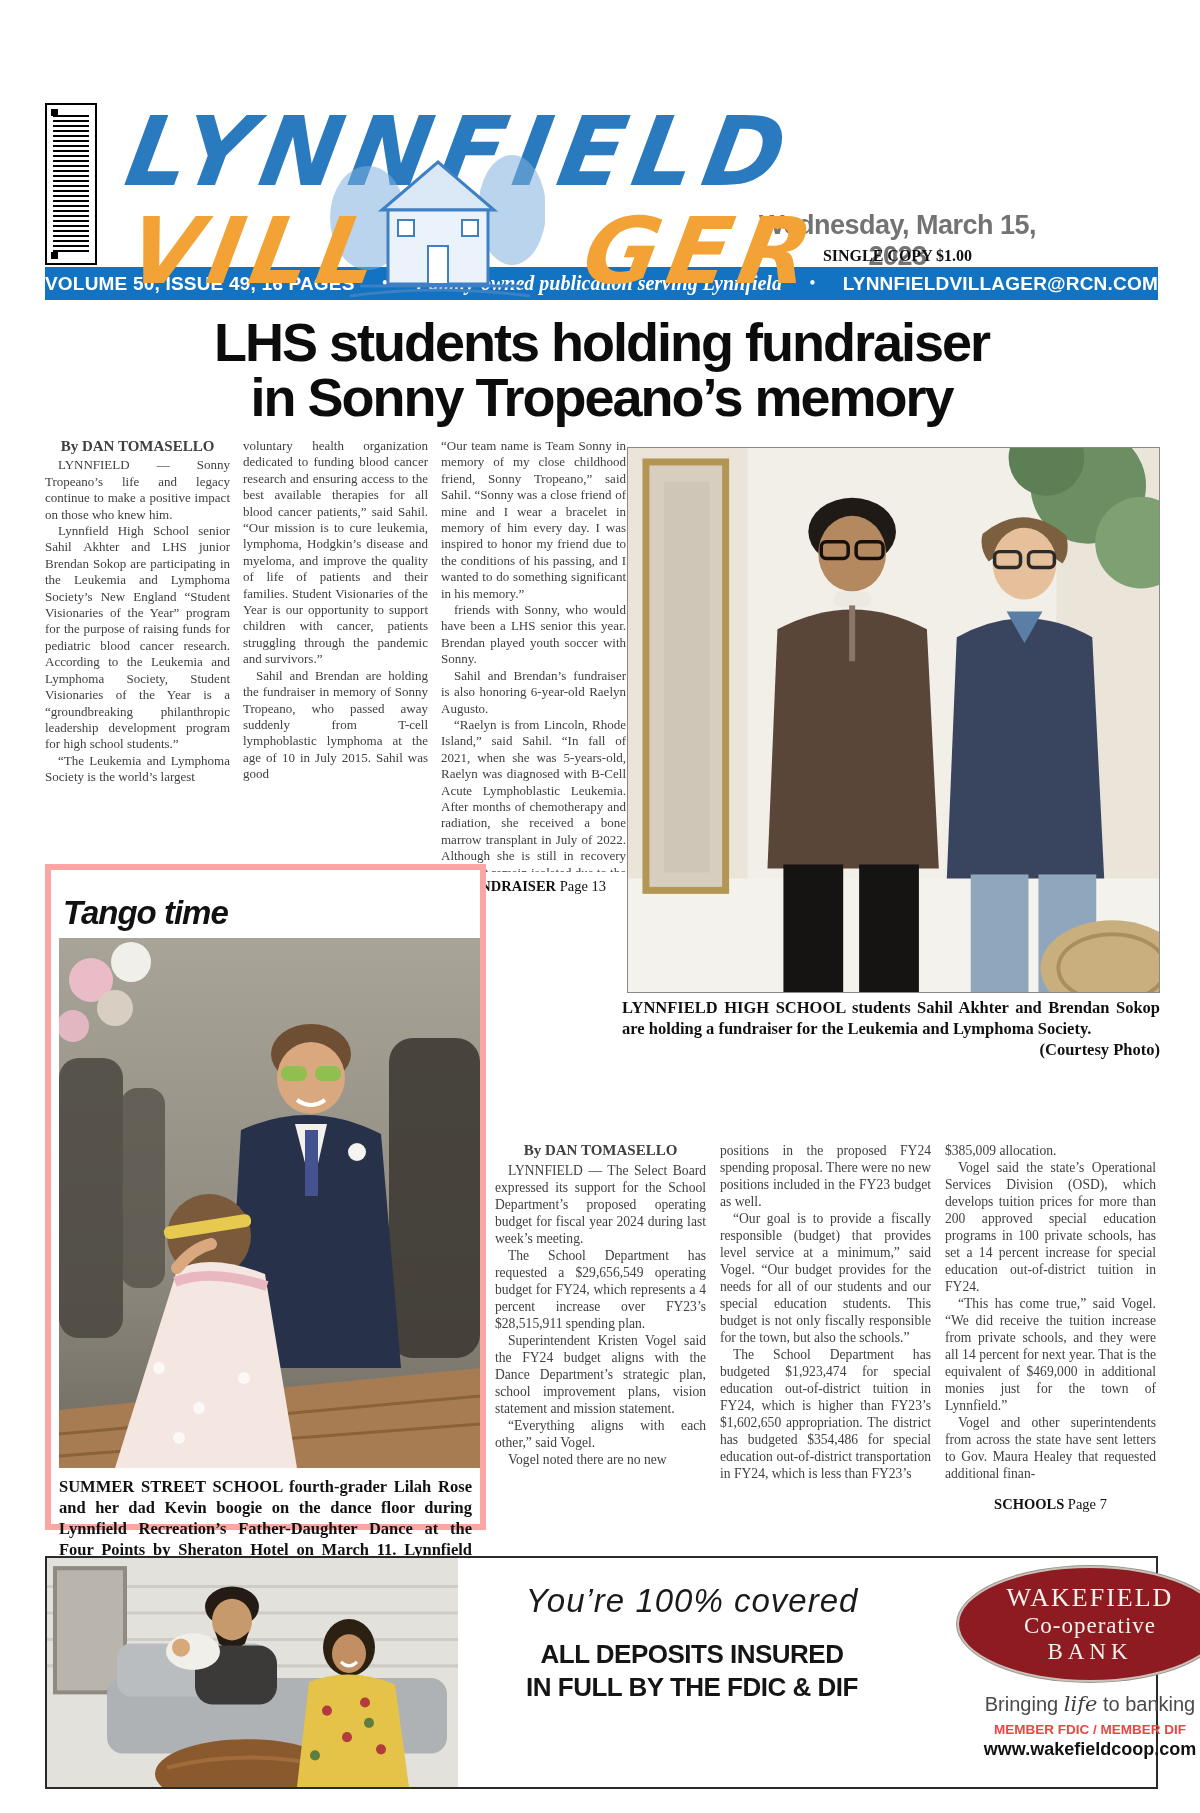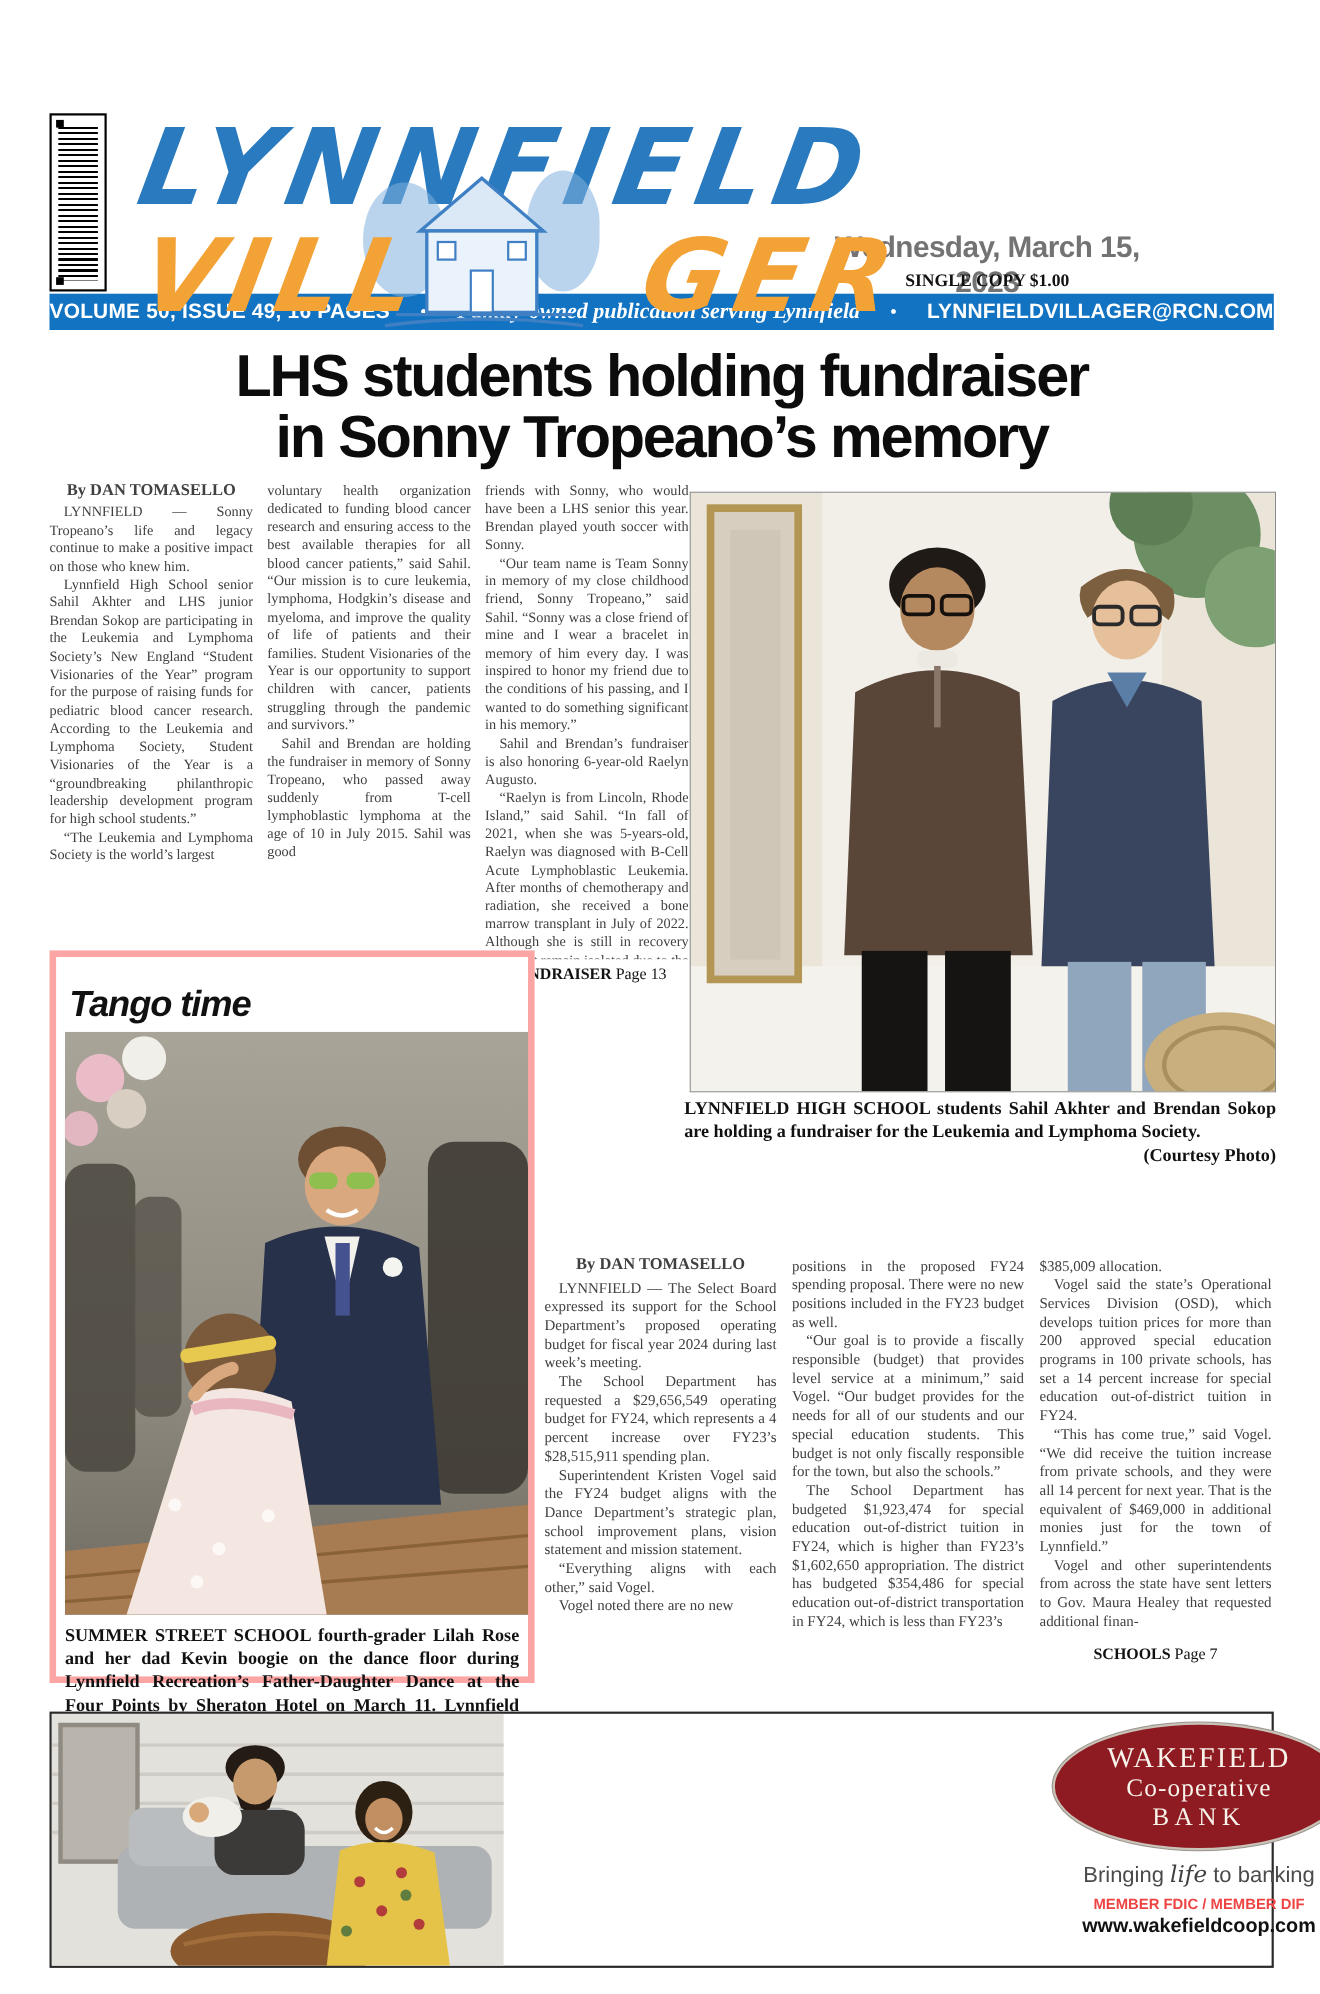--- a/index.html
+++ b/index.html
@@ -127,22 +127,22 @@
       </div>
   </div>
   <div class="abs colabs a1col cont" style="left:243px; height:424px;">
     <div>
         <p>voluntary health organization dedicated to funding blood cancer research and ensuring access to the best available therapies for all blood cancer patients,” said Sahil. “Our mission is to cure leukemia, lymphoma, Hodgkin’s disease and myeloma, and improve the quality of life of patients and their families. Student Visionaries of the Year is our opportunity to support children with cancer, patients struggling through the pandemic and survivors.”</p>
         <p>Sahil and Brendan are holding the fundraiser in memory of Sonny Tropeano, who passed away suddenly from T-cell lymphoblastic lymphoma at the age of 10 in July 2015. Sahil was good</p>
       </div>
   </div>
   <div class="abs colabs a1col cont" style="left:441px; height:434px;">
     <div>
+        <p>“Our team name is Team Sonny in memory of my close childhood friend, Sonny Tropeano,” said Sahil. “Sonny was a close friend of mine and I wear a bracelet in memory of him every day. I was inspired to honor my friend due to the conditions of his passing, and I wanted to do something significant in his memory.”</p>
         <p>friends with Sonny, who would have been a LHS senior this year. Brendan played youth soccer with Sonny.</p>
-        <p>“Our team name is Team Sonny in memory of my close childhood friend, Sonny Tropeano,” said Sahil. “Sonny was a close friend of mine and I wear a bracelet in memory of him every day. I was inspired to honor my friend due to the conditions of his passing, and I wanted to do something significant in his memory.”</p>
         <p>Sahil and Brendan’s fundraiser is also honoring 6-year-old Raelyn Augusto.</p>
         <p>“Raelyn is from Lincoln, Rhode Island,” said Sahil. “In fall of 2021, when she was 5-years-old, Raelyn was diagnosed with B-Cell Acute Lymphoblastic Leukemia. After months of chemotherapy and radiation, she received a bone marrow transplant in July of 2022. Although she is still in recovery and must remain isolated due to the increased risk of infection, she continues to stay strong and determined throughout this jour-</p>
       </div>
   </div>
   <div class="abs jump" style="left:441px; top:878px; width:185px;">
     <b>FUNDRAISER</b>
     <span>Page 13</span>
   </div>
 
   <svg class="abs photo1" viewBox="0 0 533 546" preserveAspectRatio="none">
@@ -283,20 +283,27 @@
       <path d="M294 102 Q302 110 310 102" stroke="#fff" stroke-width="3" fill="none"></path>
       <path d="M262 122 Q302 106 348 124 L362 225 L250 225 Z" fill="#e4c348"></path>
       <circle cx="280" cy="150" r="5" fill="#b23b3b"></circle>
         <circle cx="318" cy="142" r="5" fill="#b23b3b"></circle>
       <circle cx="300" cy="176" r="5" fill="#b23b3b"></circle>
         <circle cx="334" cy="188" r="5" fill="#b23b3b"></circle>
       <circle cx="268" cy="194" r="5" fill="#5f7d3f"></circle>
         <circle cx="322" cy="162" r="5" fill="#5f7d3f"></circle>
     </svg>
 
+    <div class="ad-mid">
+      <div class="ad-head">You’re  100%  covered</div>
+      <div class="ad-lines">
+        <div>ALL DEPOSITS INSURED</div>
+        <div>IN FULL BY THE FDIC &amp; DIF</div>
+      </div>
+    </div>
 
     <div class="ad-right">
       <div class="bank-oval">
         <div class="bank-l1">WAKEFIELD</div>
         <div class="bank-l2">Co-operative</div>
         <div class="bank-l3">BANK</div>
       </div>
       <div class="bank-tag">
         <span>Bringing</span>
         <span class="script">life</span>

